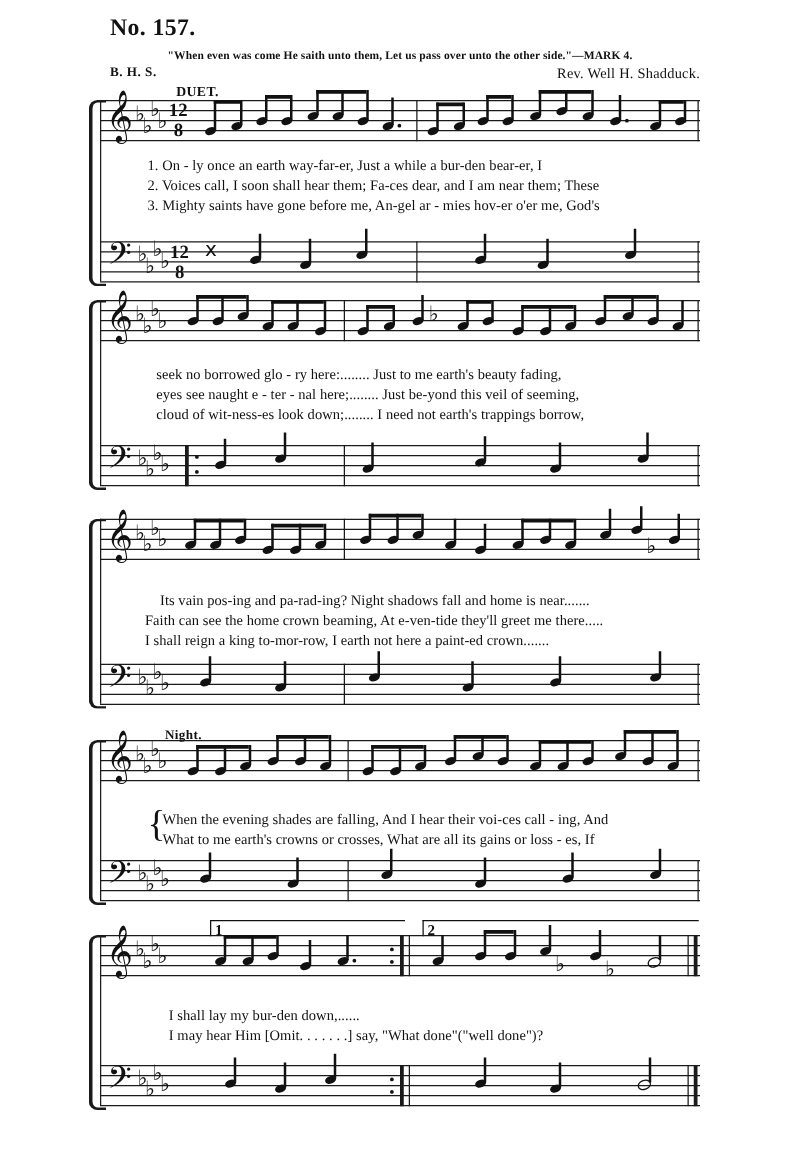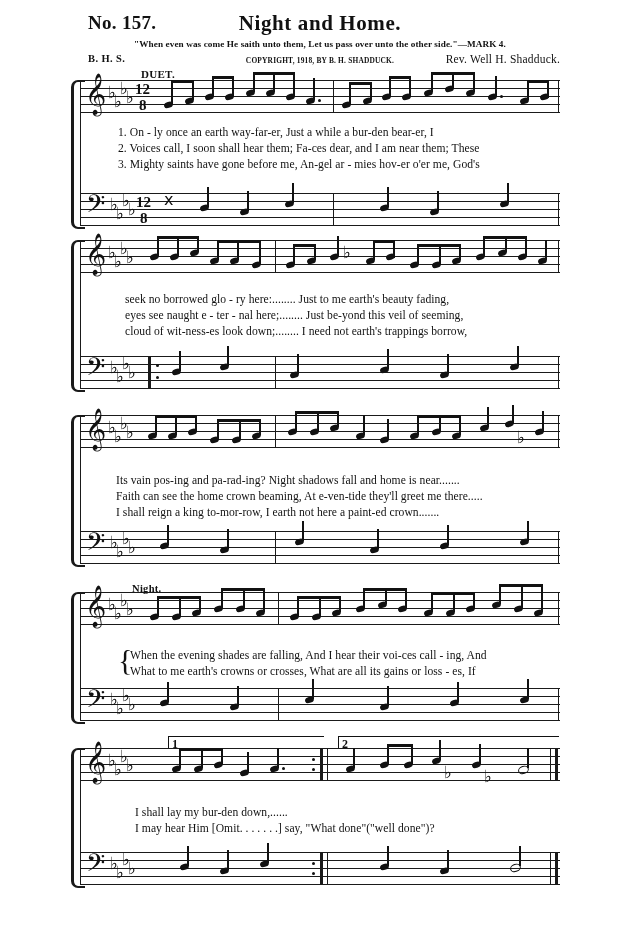--- a/index.html
+++ b/index.html
@@ -220,24 +220,22 @@
     font-family: "Liberation Serif", serif;
     line-height: 1;
   }
 </style>
 </head>
 <body>
 
 <div class="page">
 
   <div class="hymn-number">No. 157.</div>
-  <div class="hymn-title">Night and Home.</div>
   <div class="scripture">"When even was come He saith unto them, Let us pass over unto the other side."—MARK 4.</div>
   <div class="author-left">B. H. S.</div>
-  <div class="copyright">COPYRIGHT, 1918, BY B. H. SHADDUCK.</div>
   <div class="author-right">Rev. Well H. Shadduck.</div>
   <div class="duet-label">DUET.</div>
   <div class="chorus-label">Night.</div>
 
   <div class="system" style="top:80px; height:150px;">
 
     <div class="staff" style="top:0px;">
       <div class="line l0"></div>
         <div class="line l1"></div>
         <div class="line l2"></div>
@@ -571,21 +569,21 @@
     <div class="stem" style="left:222px; top:106px; height:20px;"></div>
     <div class="notehead" style="left:290px; top:132px;"></div>
     <div class="stem" style="left:297px; top:114px; height:20px;"></div>
     <div class="notehead" style="left:360px; top:128px;"></div>
     <div class="stem" style="left:367px; top:110px; height:20px;"></div>
     <div class="notehead" style="left:440px; top:124px;"></div>
     <div class="stem" style="left:447px; top:106px; height:20px;"></div>
   </div>
 
   <div class="lyric-block" style="left:116px; top:474px;">
-    <div class="lyric-line" style="top:0px;">
+    <div class="lyric-line" style="top:0px;margin-left:12px;">
       <span>Its vain pos-ing and pa-rad-ing? Night shadows fall and home is near.......</span>
     </div>
     <div class="lyric-line" style="top:16px;">
       <span>Faith can see the home crown beaming, At e-ven-tide they'll greet me there.....</span>
     </div>
     <div class="lyric-line" style="top:32px;">
       <span>I  shall reign a king to-mor-row,   I earth not here a paint-ed crown.......</span>
     </div>
   </div>
 

